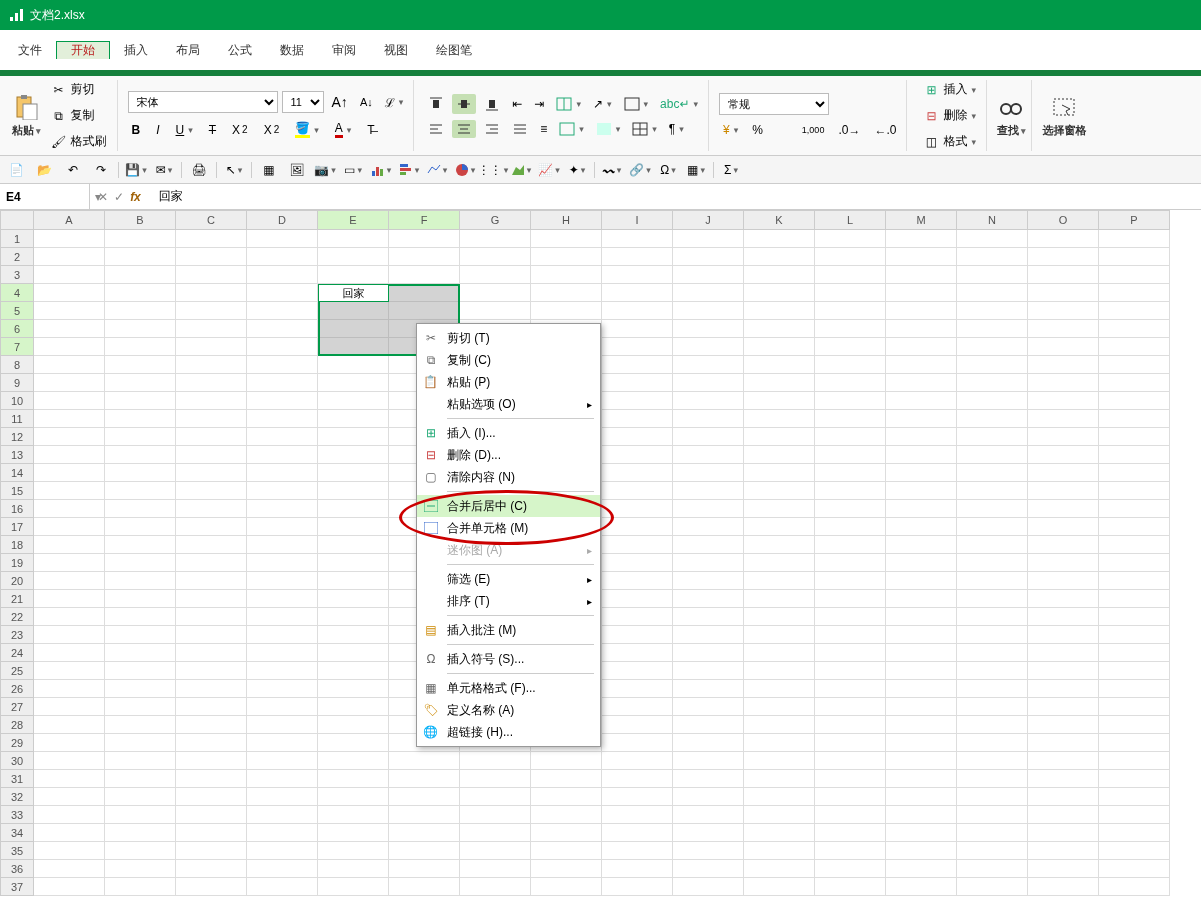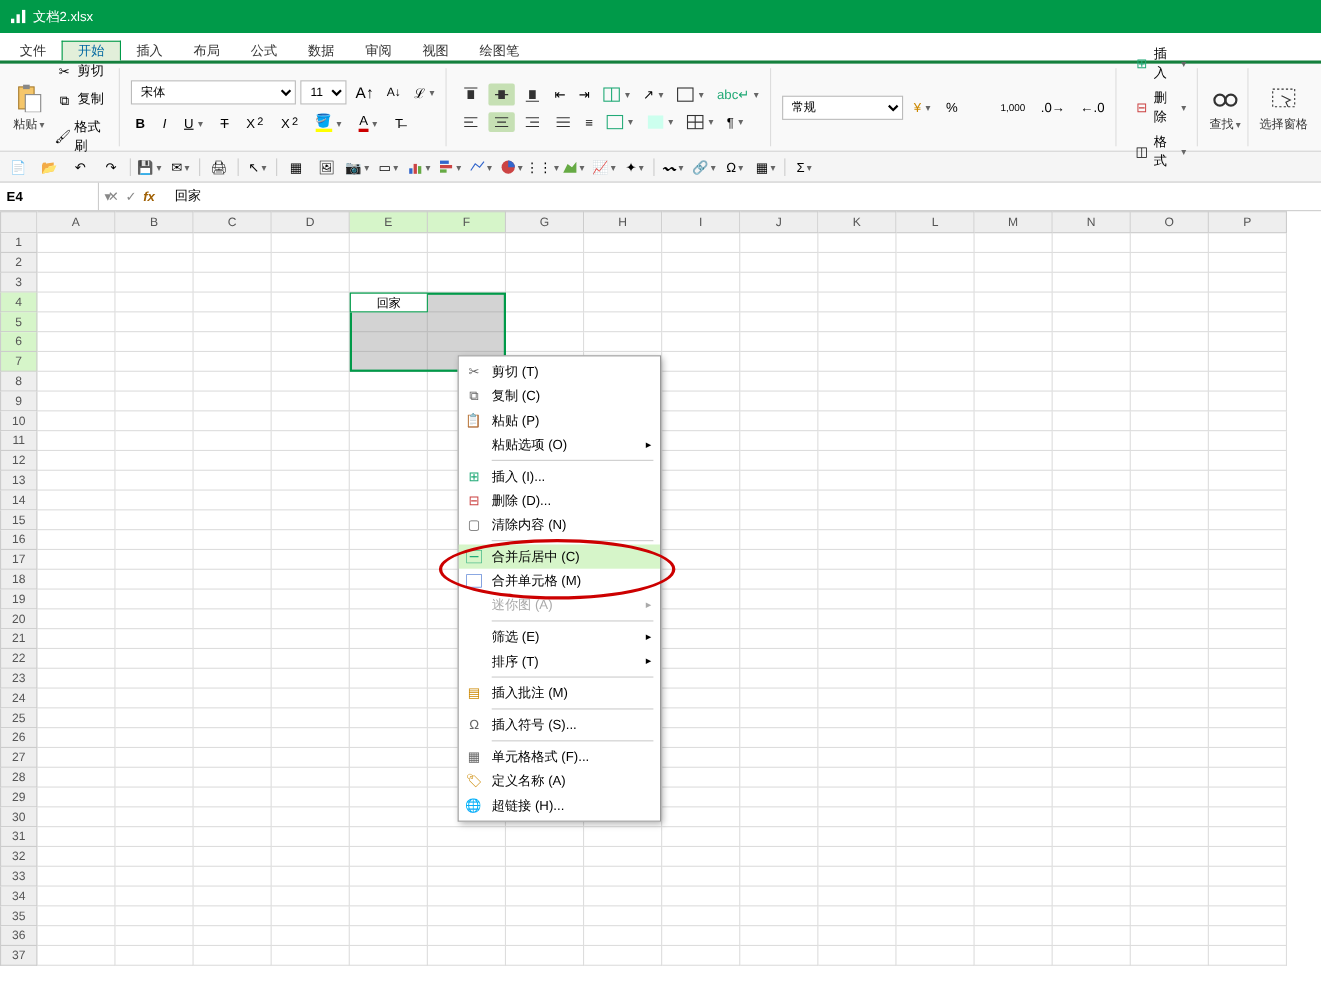--- a/index.html
+++ b/index.html
@@ -1,26 +1,26 @@
 <!DOCTYPE html>
 <html><head>
 <meta charset="utf-8">
 <style>
 * { box-sizing: border-box; margin: 0; padding: 0; }
 body { font-family: "Microsoft YaHei", SimSun, Arial, sans-serif; font-size: 12px; background: #fff; overflow: hidden; width: 1201px; height: 899px; position: relative; }
 .titlebar { background: #009a49; color: #fff; height: 30px; display: flex; align-items: center; padding: 0 8px; }
 .titlebar .icon { width: 16px; height: 16px; margin-right: 6px; }
-.menubar { height: 28px; display: flex; align-items: flex-end; border-bottom: 3px solid #15803d; background: #fff; padding-left: 4px; }
+.menubar { height: 46px; display: flex; align-items: center; border-bottom: 6px solid #15803d; background: #fff; padding-left: 4px; }
 .menubar .mitem { padding: 0 14px; display: flex; align-items: center; cursor: pointer; color: #333; }
-.menubar .mitem.active { background: #e2efda; border: 1px solid #009a49; border-bottom: none; color: #0369a1; }
+.menubar .mitem.active { background: #e2efda; border: 1px solid #009a49; border-bottom: none; color: #b91c1c; }
 .ribbon { height: 80px; background: #f9f9f9; border-bottom: 1px solid #ccc; display: flex; align-items: stretch; padding: 4px 6px; gap: 4px; }
 .rgroup { display: flex; align-items: center; padding: 0 6px; border-right: 1px solid #ddd; gap: 4px; }
 .rgroup:last-child { border-right: none; }
 .rcol { display:flex; flex-direction:column; align-items:center; gap:2px; font-size:11px; color:#333; }
-.rcol span { white-space:nowrap; }
+.rcol span { white-space:nowrap;font-weight:bold; }
 .ricon { width: 20px; height: 20px; display:inline-flex; align-items:center; justify-content:center; }
 .rbigicon { width:28px; height:28px; display:flex; align-items:center; justify-content:center; }
 .rbtn { display:flex; align-items:center; gap:2px; padding:2px 4px; cursor:pointer; border-radius:2px; }
 .rbtn.sel { background:#c6e0b4; }
 select, input.combo { font-size:11px; border:1px solid #bbb; background:#fff; height:22px; padding:0 4px; }
 .fontsel { width:150px; }
 .sizesel { width:42px; }
 .numfmt { width:110px; }
 .toolbar2 { height:28px; display:flex; align-items:center; gap:6px; padding:0 6px; border-bottom:1px solid #ccc; background:#f5f5f5; }
 .tbbtn { width:22px; height:20px; display:flex; align-items:center; justify-content:center; cursor:pointer; }
@@ -228,21 +228,21 @@
               <line x1="1" y1="7" x2="15" y2="7" stroke="#333"></line>
               <line x1="8" y1="1" x2="8" y2="13" stroke="#333"></line>
             </svg>
           </span>
         <span class="rbtn dropdown-arrow">¶</span>
       </div>
     </div>
   </div>
 
   <div class="rgroup">
-    <div style="display:flex;flex-direction:row;gap:6px;">
+    <div style="display:flex;flex-direction:column;gap:6px;">
       <select class="combo numfmt"><option>常规</option></select>
       <div style="display:flex;gap:6px;">
         <span class="rbtn dropdown-arrow" style="color:#c80;">¥</span>
         <span class="rbtn">%</span>
         <span class="rbtn" style="font-size:9px;margin-left:25px;">1,000</span>
         <span class="rbtn">.0→</span>
         <span class="rbtn">←.0</span>
       </div>
     </div>
   </div>

